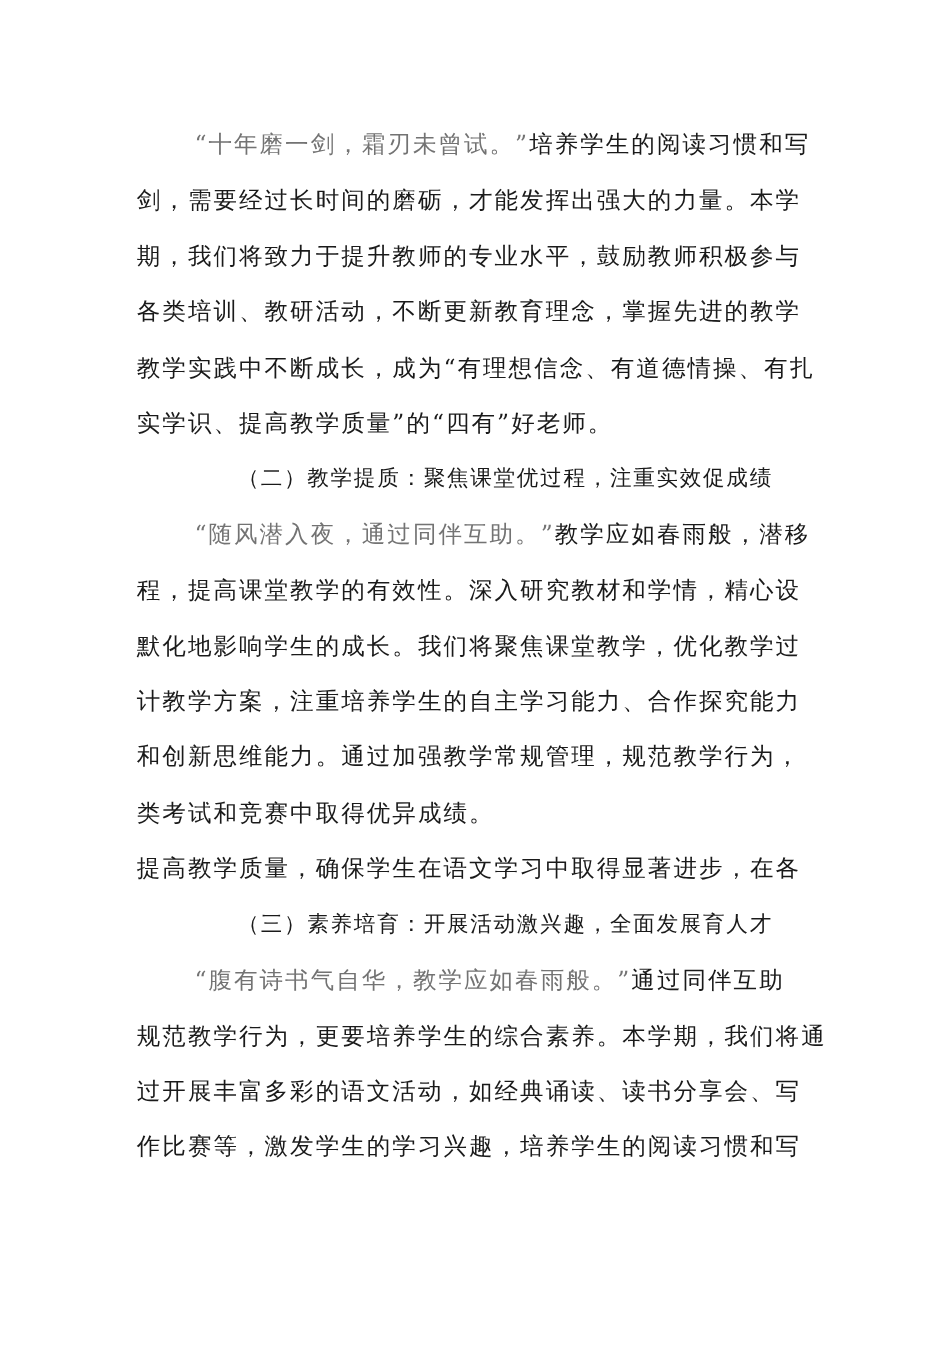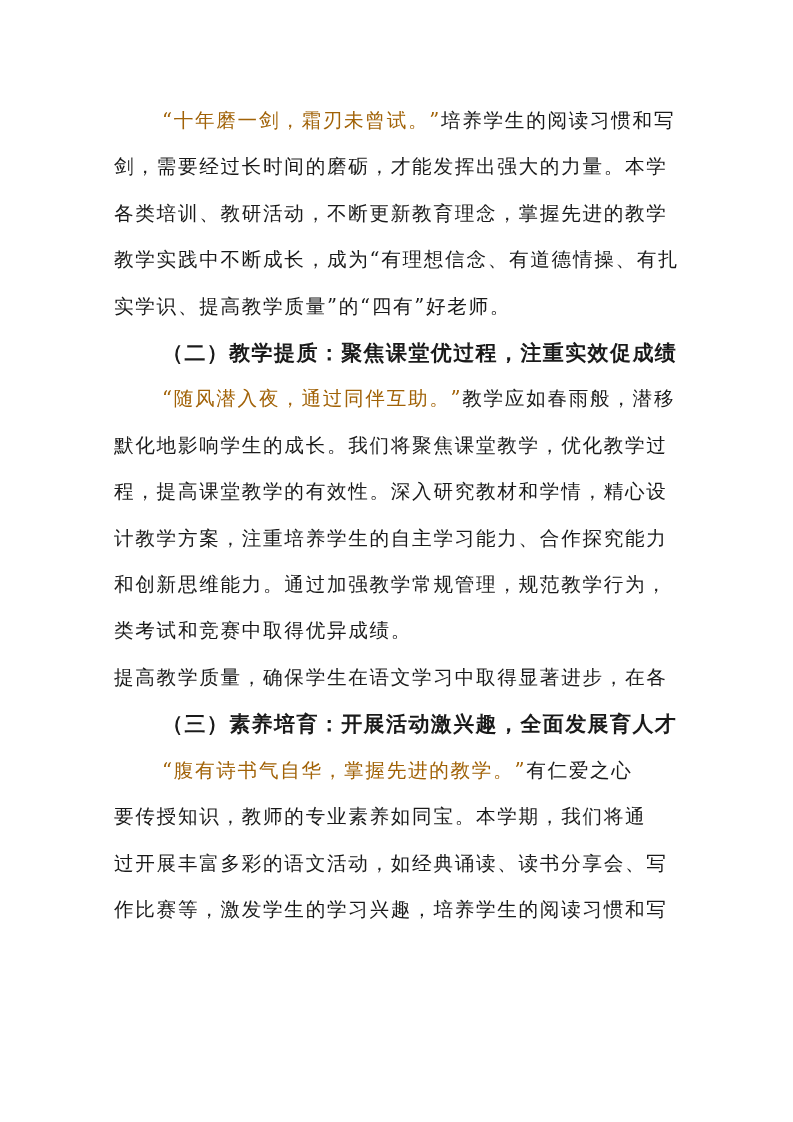--- a/index.html
+++ b/index.html
@@ -3,51 +3,52 @@
 <meta charset="utf-8">
 <style>
   html, body { margin:0; padding:0; background:#ffffff; }
   body { width:793px; height:1122px; position:relative; overflow:hidden;
          font-family: "DejaVu Serif", "Liberation Serif", serif; color:#1a1a1a; }
   .page { position:absolute; left:114px; top:98px; width:566px; }
   .para { margin:0; font-size:19.6px; line-height:46.4px; text-align:justify;
           text-indent:2em; letter-spacing:1.7px; word-break:break-all; }
   .para .line { display:block; white-space:nowrap; text-indent:0; }
   .para .line.first { padding-left:48px; }
-  .quote { color:#a16207; }
-  .heading { margin:0; font-size:21px; line-height:46.4px; font-weight:bold;
-             padding-left:48px; letter-spacing:1.4px; white-space:nowrap; }
+  .quote { color:#737373; }
+  .heading { margin:0; font-size:18px; line-height:46.4px; font-weight:normal;
+             padding-left:48px; letter-spacing:1.4px; white-space:nowrap;text-align:center; }
 </style>
 </head>
 <body>
 
 <div class="page">
 
   <p class="para">
     <span class="line first"><span class="quote">“十年磨一剑，霜刃未曾试。”</span><span>培养学生的阅读习惯和写</span></span>
     <span class="line">剑，需要经过长时间的磨砺，才能发挥出强大的力量。本学</span>
+    <span class="line">期，我们将致力于提升教师的专业水平，鼓励教师积极参与</span>
     <span class="line">各类培训、教研活动，不断更新教育理念，掌握先进的教学</span>
     <span class="line">教学实践中不断成长，成为“有理想信念、有道德情操、有扎</span>
     <span class="line">实学识、提高教学质量”的“四有”好老师。</span>
   </p>
 
   <h2 class="heading">（二）教学提质：聚焦课堂优过程，注重实效促成绩</h2>
 
   <p class="para">
     <span class="line first"><span class="quote">“随风潜入夜，通过同伴互助。”</span><span>教学应如春雨般，潜移</span></span>
+    <span class="line">程，提高课堂教学的有效性。深入研究教材和学情，精心设</span>
     <span class="line">默化地影响学生的成长。我们将聚焦课堂教学，优化教学过</span>
-    <span class="line">程，提高课堂教学的有效性。深入研究教材和学情，精心设</span>
     <span class="line">计教学方案，注重培养学生的自主学习能力、合作探究能力</span>
     <span class="line">和创新思维能力。通过加强教学常规管理，规范教学行为，</span>
     <span class="line">类考试和竞赛中取得优异成绩。</span>
     <span class="line">提高教学质量，确保学生在语文学习中取得显著进步，在各</span>
   </p>
 
   <h2 class="heading">（三）素养培育：开展活动激兴趣，全面发展育人才</h2>
 
   <p class="para">
-    <span class="line first"><span class="quote">“腹有诗书气自华，掌握先进的教学。”</span><span>有仁爱之心</span></span>
-    <span class="line">要传授知识，教师的专业素养如同宝。本学期，我们将通</span>
+    <span class="line first"><span class="quote">“腹有诗书气自华，教学应如春雨般。”</span><span>通过同伴互助</span></span>
+    <span class="line">规范教学行为，更要培养学生的综合素养。本学期，我们将通</span>
     <span class="line">过开展丰富多彩的语文活动，如经典诵读、读书分享会、写</span>
     <span class="line">作比赛等，激发学生的学习兴趣，培养学生的阅读习惯和写</span>
   </p>
 
 </div>
 
 </body></html>

